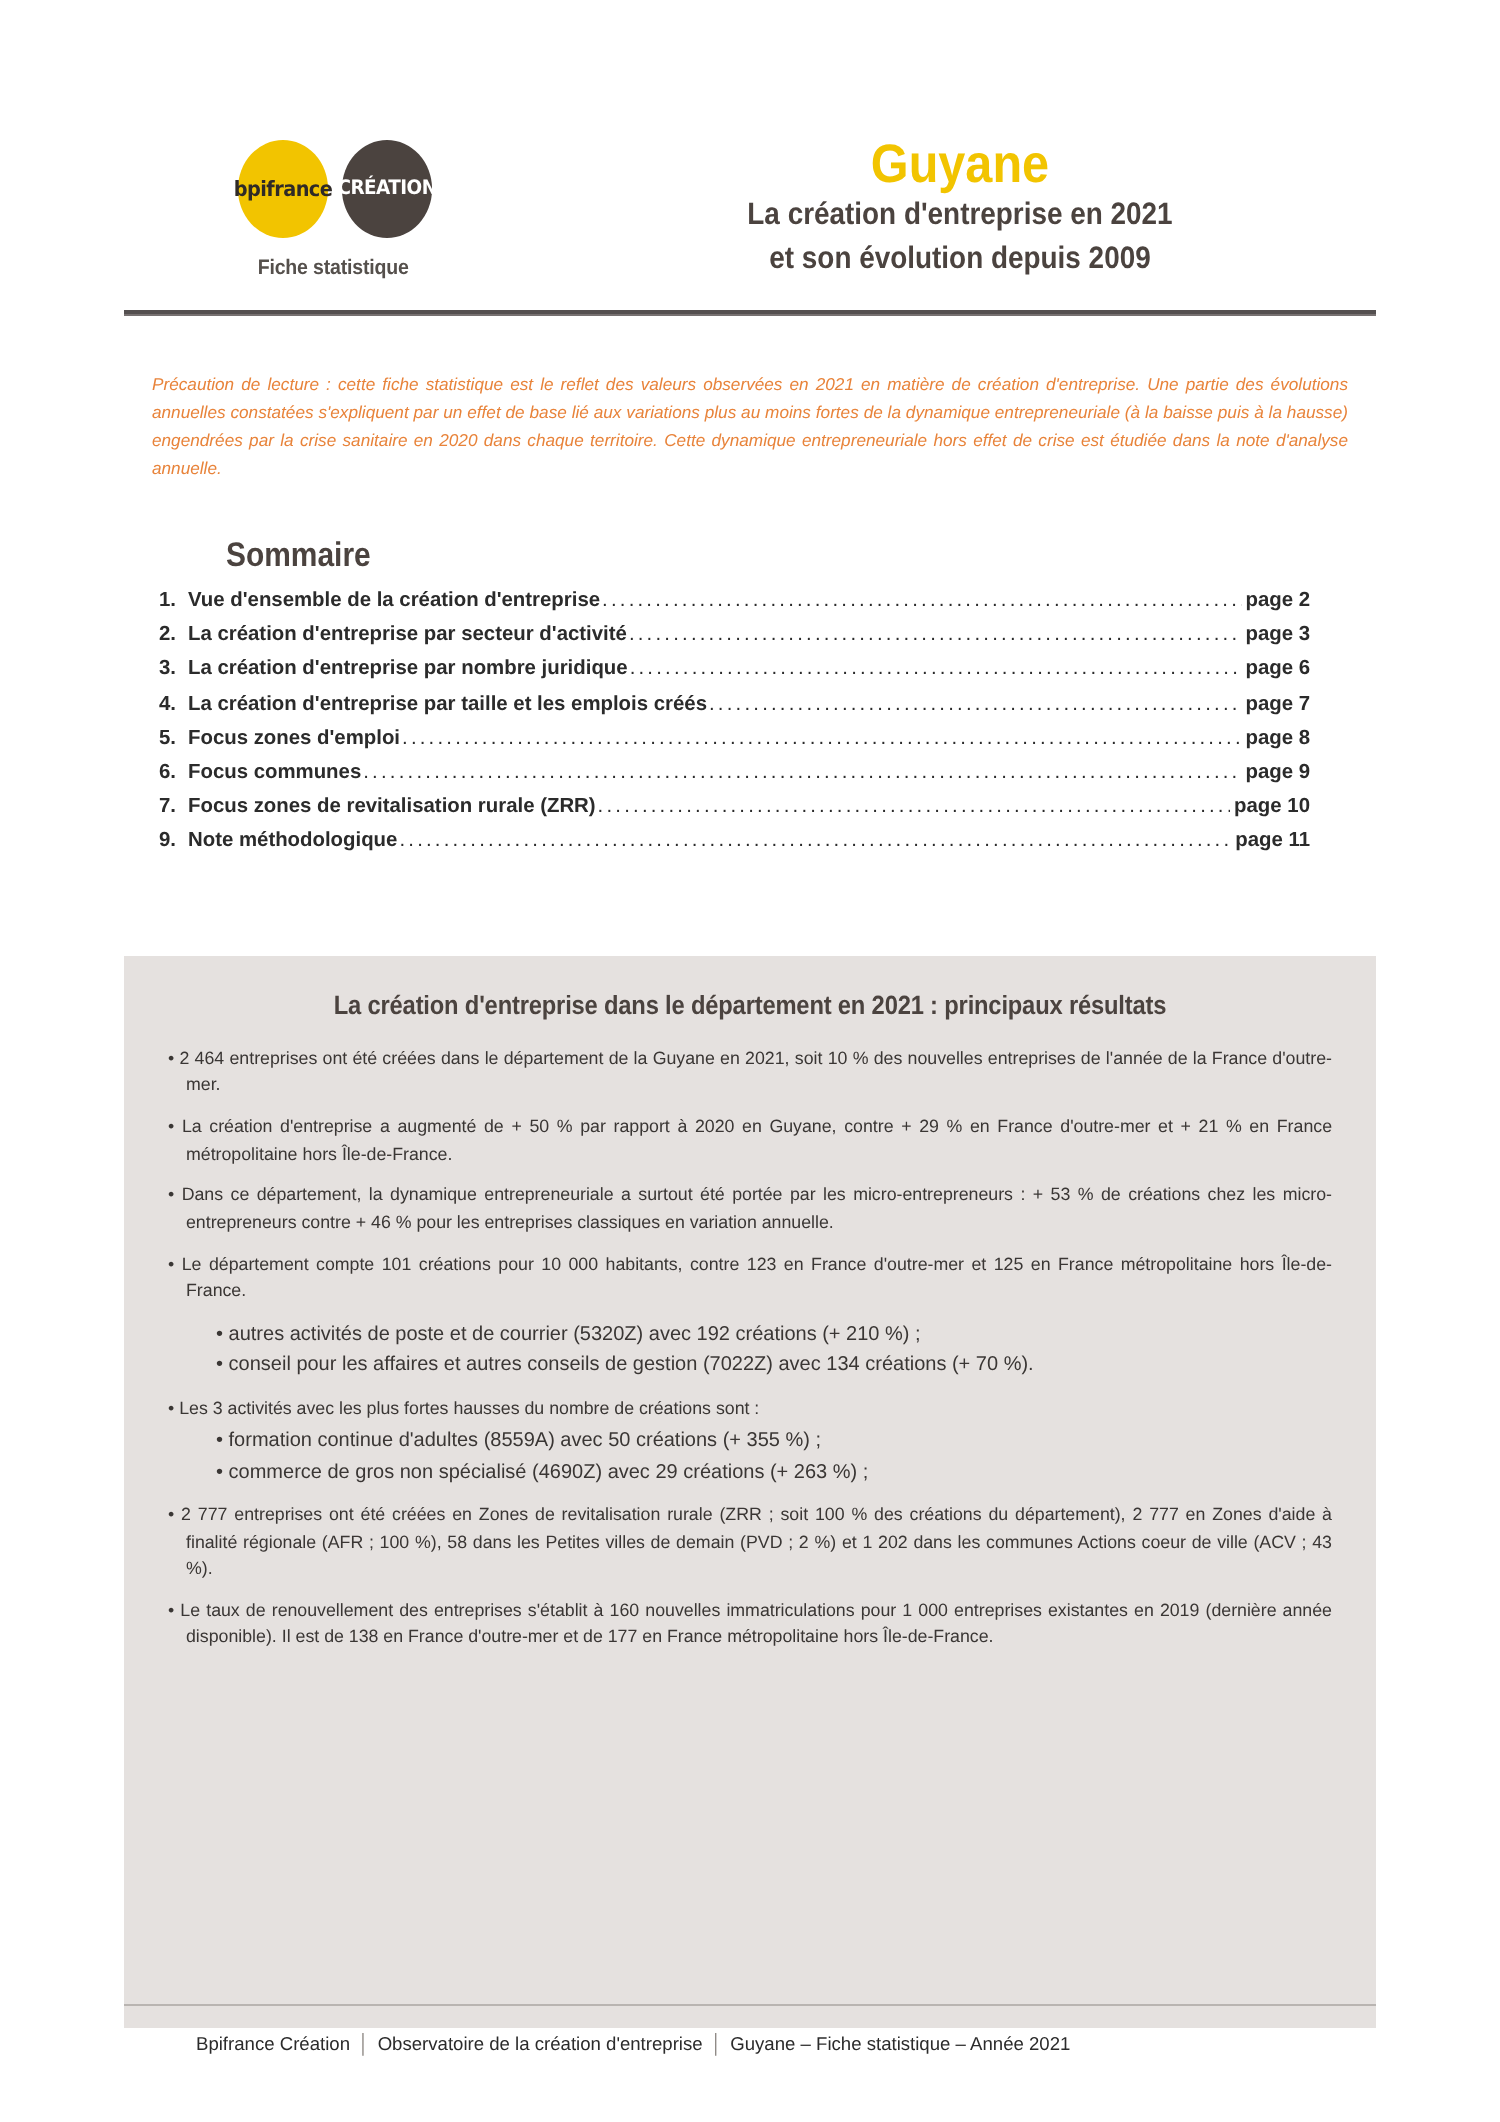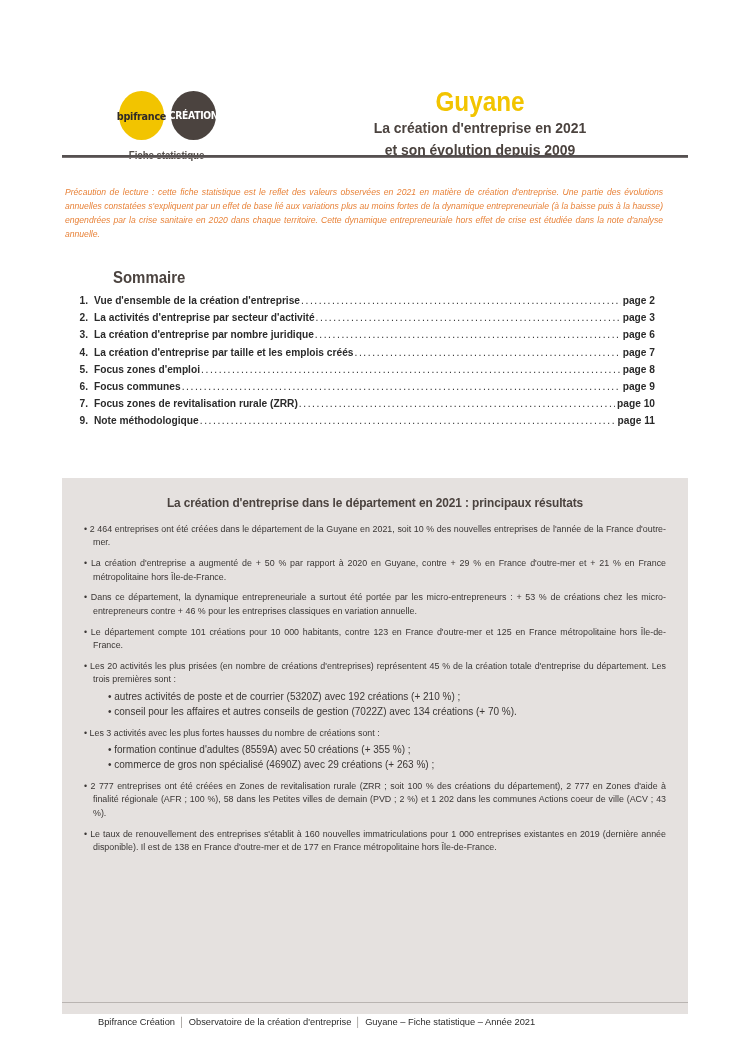--- a/index.html
+++ b/index.html
@@ -20,25 +20,25 @@
   .page {
     position: absolute;
     inset: 0;
     padding: 0;
   }
 
   
   .header {
     position: absolute;
     left: 62px;
-    top: 76px;
+    top: 48px;
     width: 626px;
     height: 92px;
     display: flex;
-    align-items: center;
+    align-items: flex-end;
   }
   .logo-block {
     width: 210px;
     flex: 0 0 210px;
     display: flex;
     flex-direction: column;
     align-items: center;
     padding-top: 8px;
   }
   .logo-circles {
@@ -107,21 +107,21 @@
     width: 626px;
     border-top: 2px solid #555050;
     border-bottom: 1px solid #777171;
     height: 3px;
     box-sizing: border-box;
   }
 
   
   .precaution {
     position: absolute;
-    left: 65px;
+    left: 76px;
     top: 186px;
     width: 598px;
     font-size: 8.6px;
     line-height: 1.62;
     font-style: italic;
     color: #E8833A;
     text-align: justify;
   }
 
   
@@ -274,21 +274,21 @@
   <div class="sommaire-title">Sommaire</div>
   <div class="toc" id="toc">
       <div class="toc-row">
         <span class="toc-num">1.</span>
         <span class="toc-label">Vue d'ensemble de la création d'entreprise</span>
         <span class="toc-dots">.......................................................................................................................</span>
         <span class="toc-page">page 2</span>
       </div>
       <div class="toc-row">
         <span class="toc-num">2.</span>
-        <span class="toc-label">La activités d'entreprise par secteur d'activité</span>
+        <span class="toc-label">La création d'entreprise par secteur d'activité</span>
         <span class="toc-dots">.......................................................................................................................</span>
         <span class="toc-page">page 3</span>
       </div>
       <div class="toc-row">
         <span class="toc-num">3.</span>
         <span class="toc-label">La création d'entreprise par nombre juridique</span>
         <span class="toc-dots">.......................................................................................................................</span>
         <span class="toc-page">page 6</span>
       </div>
       <div class="toc-row">
@@ -324,21 +324,20 @@
     </div>
 
   <div class="resultbox">
     <div class="resultbox-title">La création d'entreprise dans le département en 2021 : principaux résultats</div>
     <div id="results-body">
         <div class="bullet">2 464 entreprises ont été créées dans le département de la Guyane en 2021, soit 10 % des nouvelles entreprises de l'année de la France d'outre-mer.</div>
         <div class="bullet">La création d'entreprise a augmenté de + 50 % par rapport à 2020 en Guyane, contre + 29 % en France d'outre-mer et + 21 % en France métropolitaine hors Île-de-France.</div>
         <div class="bullet">Dans ce département, la dynamique entrepreneuriale a surtout été portée par les micro-entrepreneurs : + 53 % de créations chez les micro-entrepreneurs contre + 46 % pour les entreprises classiques en variation annuelle.</div>
         <div class="bullet">Le département compte 101 créations pour 10 000 habitants, contre 123 en France d'outre-mer et 125 en France métropolitaine hors Île-de-France.</div>
         <div class="sub-group">
-          <div class="bullet bullet-tight">Les 20 activités les plus prisées (en nombre de créations d'entreprises) représentent 45 % de la création totale d'entreprise du département. Les trois premières sont :</div>
           <div class="subbullet">autres activités de poste et de courrier (5320Z) avec 192 créations (+ 210 %) ;</div>
           <div class="subbullet">conseil pour les affaires et autres conseils de gestion (7022Z) avec 134 créations (+ 70 %).</div>
         </div>
         <div class="sub-group">
           <div class="bullet bullet-tight">Les 3 activités avec les plus fortes hausses du nombre de créations sont :</div>
           <div class="subbullet">formation continue d'adultes (8559A) avec 50 créations (+ 355 %) ;</div>
           <div class="subbullet">commerce de gros non spécialisé (4690Z) avec 29 créations (+ 263 %) ;</div>
         </div>
         <div class="bullet">2 777 entreprises ont été créées en Zones de revitalisation rurale (ZRR ; soit 100 % des créations du département), 2 777 en Zones d'aide à finalité régionale (AFR ; 100 %), 58 dans les Petites villes de demain (PVD ; 2 %) et 1 202 dans les communes Actions coeur de ville (ACV ; 43 %).</div>
         <div class="bullet">Le taux de renouvellement des entreprises s'établit à 160 nouvelles immatriculations pour 1 000 entreprises existantes en 2019 (dernière année disponible). Il est de 138 en France d'outre-mer et de 177 en France métropolitaine hors Île-de-France.</div>

